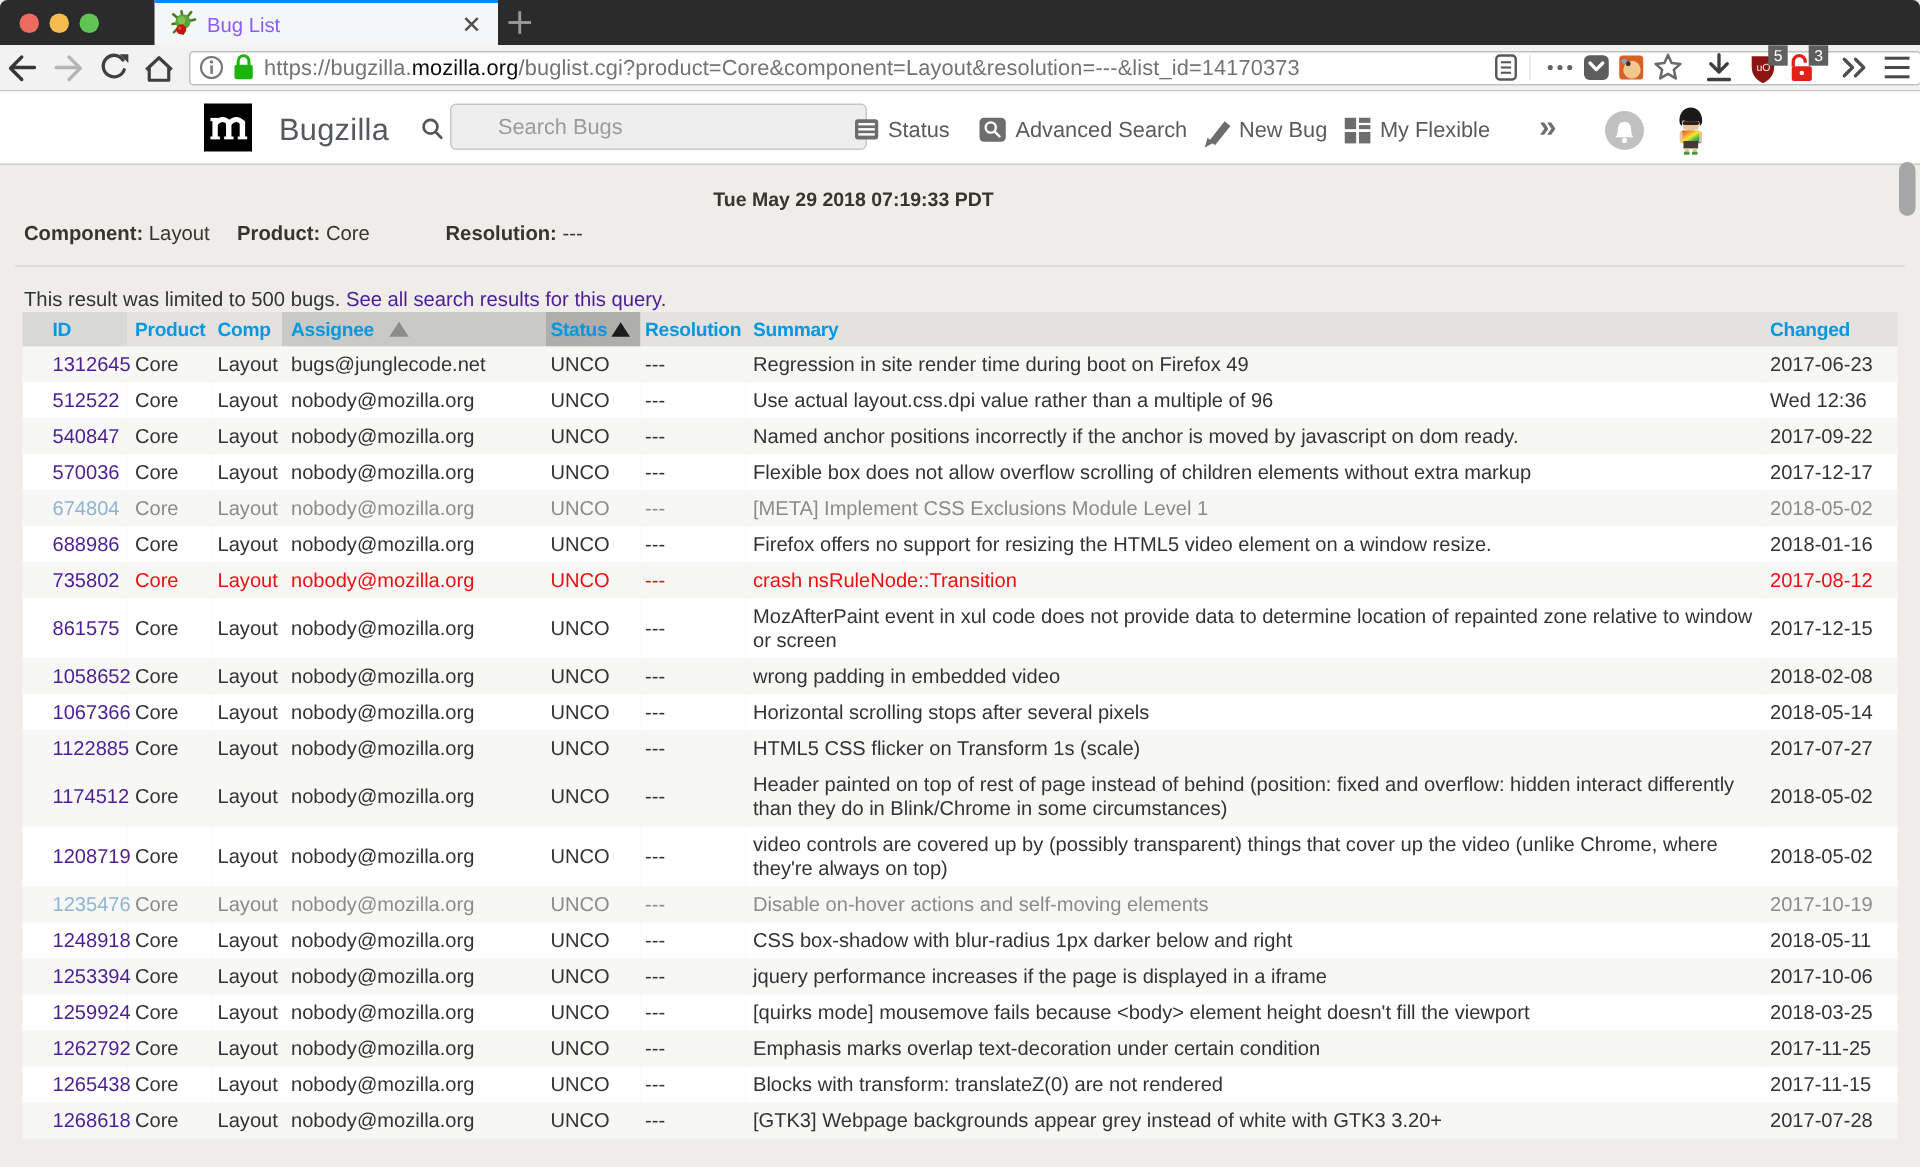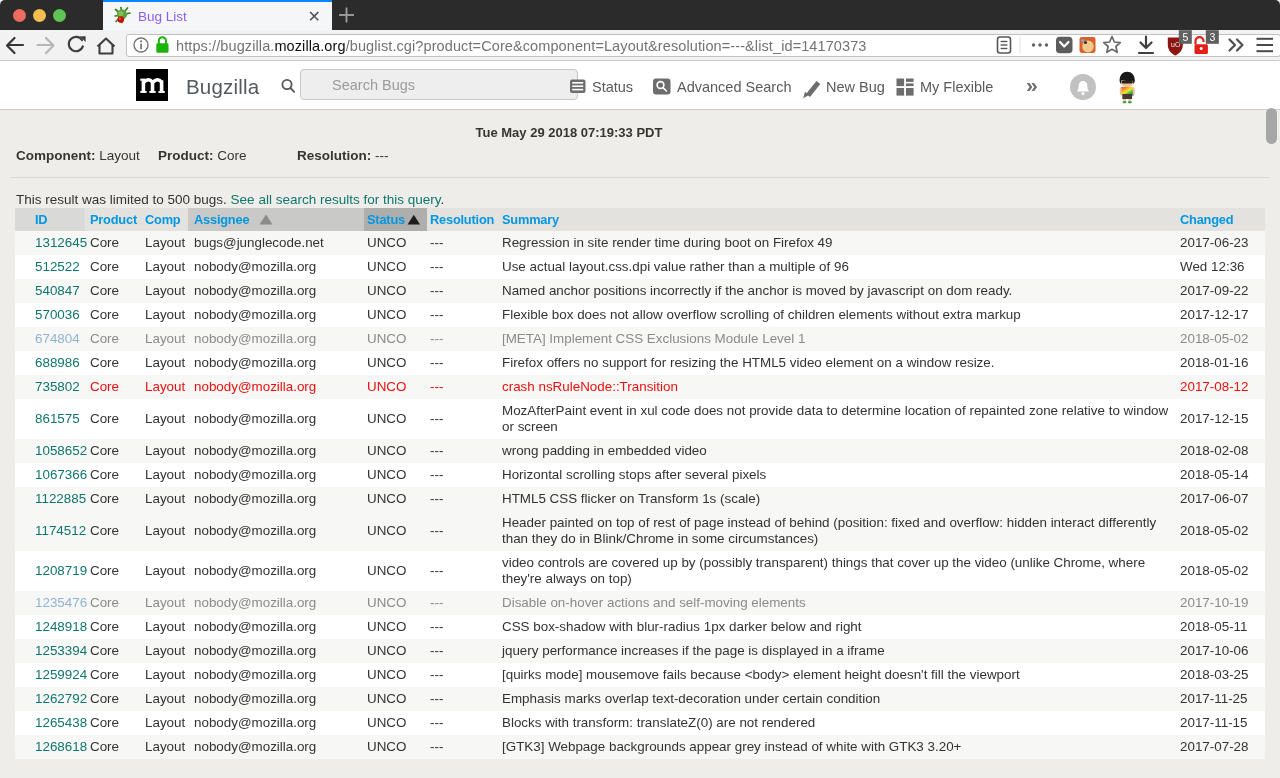--- a/index.html
+++ b/index.html
@@ -31,21 +31,21 @@
 #bzsearch span { position:absolute; left:31px; top:7px; font-size:14.5px; color:#9b9b9b; }
 .bnav { position:absolute; top:18px; font-size:14.5px; color:#5a5a5a; }
 #bell { position:absolute; left:1070px; top:13px; width:26px; height:26px; border-radius:50%; background:#c2c1c1; }
 
 
 #content { position:absolute; left:0; top:110px; width:1280px; height:668px; background:#eeede9; }
 #dateline { position:absolute; left:0; top:15px; width:1138px; text-align:center; font-size:13px; font-weight:bold; color:#38352f; }
 #compline { position:absolute; left:16px; top:37.5px; font-size:13.5px; color:#38352f; width:600px; }
 #hr { position:absolute; left:10px; top:67px; width:1260px; height:1px; background:#d9d8d4; }
 #limitline { position:absolute; left:16px; top:82px; font-size:13.5px; color:#333; }
-a.lnk { color:#0f766e; text-decoration:none; }
+a.lnk { color:#4c1d95; text-decoration:none; }
 
 
 #tbl { position:absolute; left:15px; top:98px; width:1250px; border-collapse:collapse; table-layout:fixed; font-size:13.4px; color:#333; }
 #tbl th { height:23px; font-size:12.8px; letter-spacing:-0.2px; text-align:left; font-weight:bold; background:#e3e2df; padding:0; vertical-align:middle; }
 #tbl th a { color:#0098e2; text-decoration:none; }
 #tbl td { padding:4px 0; line-height:16px; vertical-align:middle; }
 #tbl tr.odd td { background:#f7f7f5; }
 #tbl tr.even td { background:#fff; }
 td.c1,th.h1 { padding-left:20px !important; }
 td.c2,th.h2 { padding-left:5px !important; }
@@ -230,21 +230,21 @@
         <td class="c8">2018-05-14</td>
       </tr>
       <tr class="odd">
         <td class="c1"><a class="lnk" href="#">1122885</a></td>
         <td class="c2">Core</td>
         <td class="c3">Layout</td>
         <td class="c4">nobody@mozilla.org</td>
         <td class="c5">UNCO</td>
         <td class="c6">---</td>
         <td class="c7">HTML5 CSS flicker on Transform 1s (scale)</td>
-        <td class="c8">2017-06-07</td>
+        <td class="c8">2017-07-27</td>
       </tr>
       <tr class="odd">
         <td class="c1"><a class="lnk" href="#">1174512</a></td>
         <td class="c2">Core</td>
         <td class="c3">Layout</td>
         <td class="c4">nobody@mozilla.org</td>
         <td class="c5">UNCO</td>
         <td class="c6">---</td>
         <td class="c7">Header painted on top of rest of page instead of behind (position: fixed and overflow: hidden interact differently than they do in Blink/Chrome in some circumstances)</td>
         <td class="c8">2018-05-02</td>

